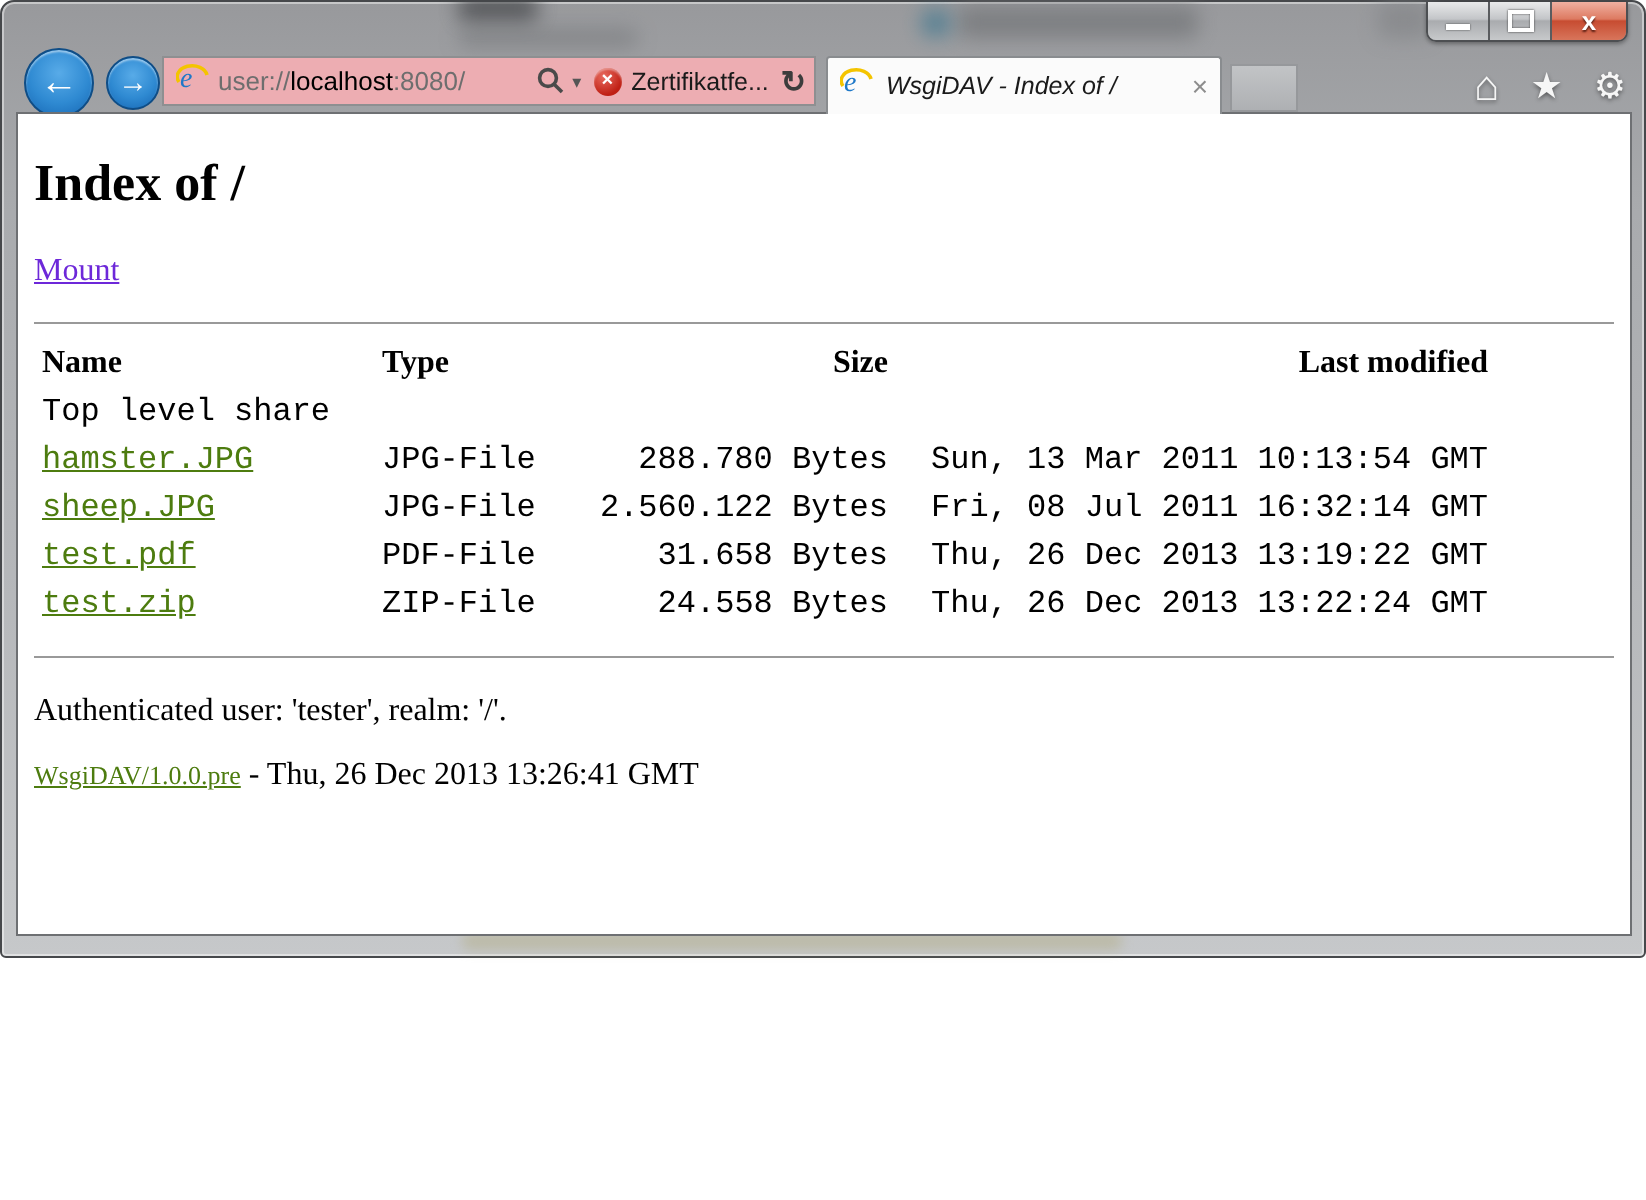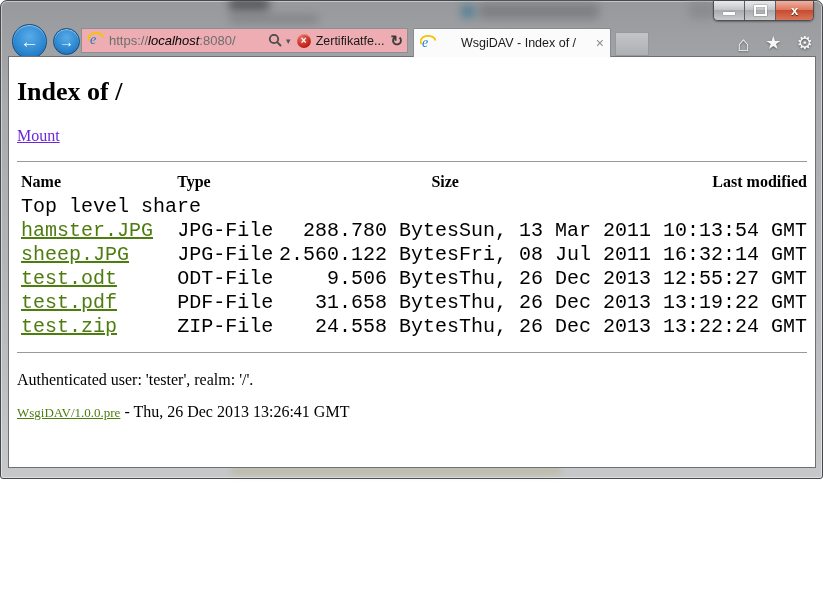--- a/index.html
+++ b/index.html
@@ -38,34 +38,34 @@
           border:1px solid #0f4d86;box-shadow:inset 0 1px 1px rgba(255,255,255,.5);color:#fff;}
   .back{left:11px;top:23px;width:33px;height:33px;font-size:19px;}
   .fwd{left:52px;top:27px;width:25px;height:25px;font-size:15px;}
   .navbtn .arr{font-weight:bold;line-height:1;margin-top:-1px;}
 
   .addressbar{position:absolute;left:80px;top:27px;width:327px;height:25px;box-sizing:border-box;
               background:#edadb2;border:1px solid #8e8f91;display:flex;align-items:center;padding:0 4px;}
   .addr-ie{margin:0 4px 0 2px;flex:0 0 auto;}
   .url{font-size:13px;white-space:nowrap;overflow:hidden;flex:1 1 auto;}
   .url .dim{color:#6e6e6e;}
-  .url .host{color:#000;font-style:italic;}
+  .url .host{color:#000;}
   .search-group{display:flex;align-items:center;flex:0 0 auto;margin-right:6px;}
   .dd-arrow{font-size:9px;color:#555;margin-left:3px;}
   .cert{display:flex;align-items:center;flex:0 0 auto;margin-right:4px;}
   .cert-badge{width:14px;height:14px;border-radius:50%;background:radial-gradient(circle at 35% 30%,#e86a5e,#bf1f14 70%);
               color:#fff;font-size:10px;font-weight:bold;line-height:14px;text-align:center;margin-right:5px;
               box-shadow:inset 0 1px 1px rgba(255,255,255,.4);}
   .cert-label{font-size:12.5px;color:#1a1a1a;white-space:nowrap;}
   .refresh{font-size:15px;color:#3c3c3c;font-weight:bold;margin-left:2px;flex:0 0 auto;}
 
   .tab{position:absolute;left:412px;top:27px;width:198px;height:29px;box-sizing:border-box;
        background:#fbfbfb;border:1px solid #898c8f;border-bottom:none;border-radius:2px 2px 0 0;
        display:flex;align-items:center;padding:0 6px;z-index:3;}
-  .tab-title{font-size:12.5px;color:#1a1a1a;margin-left:24px;white-space:nowrap;overflow:hidden;flex:1;}
+  .tab-title{font-size:12.5px;color:#1a1a1a;margin-left:6px;white-space:nowrap;overflow:hidden;flex:1;font-style:italic;}
   .tab-close{color:#8d8d8d;font-size:14px;line-height:1;margin-left:4px;flex:0 0 auto;}
   .newtab{position:absolute;left:614px;top:31px;width:34px;height:24px;
           background:linear-gradient(180deg,#c2c4c6,#aeb0b3);border:1px solid #96989b;box-sizing:border-box;}
 
   .toolicons{position:absolute;left:736px;top:30px;width:76px;height:24px;display:flex;
              align-items:center;justify-content:space-between;color:#f6f6f6;
              text-shadow:0 1px 2px rgba(0,0,0,.45);}
   .toolicons span{cursor:default;line-height:1;}
   .ic-home{font-size:21px;}
   .ic-star{font-size:18px;}
@@ -77,21 +77,21 @@
   .page{position:absolute;inset:0;padding:8px;overflow:hidden;
         font-family:"Liberation Serif",serif;font-size:16px;color:#000;}
   .page h1{font-size:26px;margin:12px 0 20px 0;font-weight:bold;}
   .page a{text-decoration:underline;}
   a.visited{color:#6d28d9;}
   a.fresh{color:#4d7c0f;}
   .page hr{border:none;border-top:1px solid #999;margin:14px 0 8px 0;}
   table.files{border-collapse:collapse;margin-left:4px;margin-top:4px;}
   table.files th{font-family:"Liberation Serif",serif;font-size:16px;font-weight:bold;
                  text-align:left;padding:0;height:24px;vertical-align:middle;}
-  table.files td{font-family:"Liberation Mono",monospace;font-size:20px;padding:0;height:24px;
+  table.files td{font-family:"Liberation Mono",monospace;font-size:16px;padding:0;height:24px;
                  vertical-align:middle;white-space:nowrap;}
   table.files .r{text-align:right;}
   table.files a{font-family:"Liberation Mono",monospace;}
   .col-name{width:170px;} .col-type{width:105px;} .col-size{width:148px;} .col-mod{width:300px;}
   .auth{margin:18px 0 14px 0;}
   .server{margin:14px 0 0 0;}
   .server a{font-size:13px;}
 </style>
 </head>
 <body>
@@ -125,21 +125,21 @@
       <span class="arr">→</span>
     </div>
 
     <div class="addressbar">
       <span class="addr-ie">
         <svg width="17" height="15" viewBox="0 0 17 15">
           <text x="2" y="12.5" font-size="14" font-family="Liberation Serif, serif" font-style="italic" fill="#1e78c8">e</text>
           <path d="M1.5 10 A7.5 5.5 0 1 1 15.5 6.5" stroke="#f4c400" stroke-width="1.8" fill="none"></path>
         </svg>
       </span>
-      <span class="url"><span class="dim">https://</span><span class="host">localhost</span><span class="dim">:8080/</span></span>
+      <span class="url"><span class="dim">user://</span><span class="host">localhost</span><span class="dim">:8080/</span></span>
       <span class="search-group">
         <svg width="15" height="15" viewBox="0 0 15 15">
           <circle cx="6" cy="6" r="4.2" fill="none" stroke="#4a4a4a" stroke-width="1.8"></circle>
           <line x1="9.2" y1="9.2" x2="13" y2="13" stroke="#4a4a4a" stroke-width="1.8"></line>
         </svg>
         <span class="dd-arrow">▾</span>
       </span>
       <span class="cert">
         <span class="cert-badge">×</span>
         <span class="cert-label">Zertifikatfe...</span>
@@ -200,26 +200,20 @@
   </tr>
 
   <tr>
     <td><a class="fresh" href="#">sheep.JPG</a></td>
     <td>JPG-File</td>
     <td class="r">2.560.122 Bytes</td>
     <td class="r">Fri, 08 Jul 2011 16:32:14 GMT</td>
   </tr>
 
 
-  <tr>
-    <td><a class="fresh" href="#">test.odt</a></td>
-    <td>ODT-File</td>
-    <td class="r">9.506 Bytes</td>
-    <td class="r">Thu, 26 Dec 2013 12:55:27 GMT</td>
-  </tr>
 
   <tr>
     <td><a class="fresh" href="#">test.pdf</a></td>
     <td>PDF-File</td>
     <td class="r">31.658 Bytes</td>
     <td class="r">Thu, 26 Dec 2013 13:19:22 GMT</td>
   </tr>
 
   <tr>
     <td><a class="fresh" href="#">test.zip</a></td>

